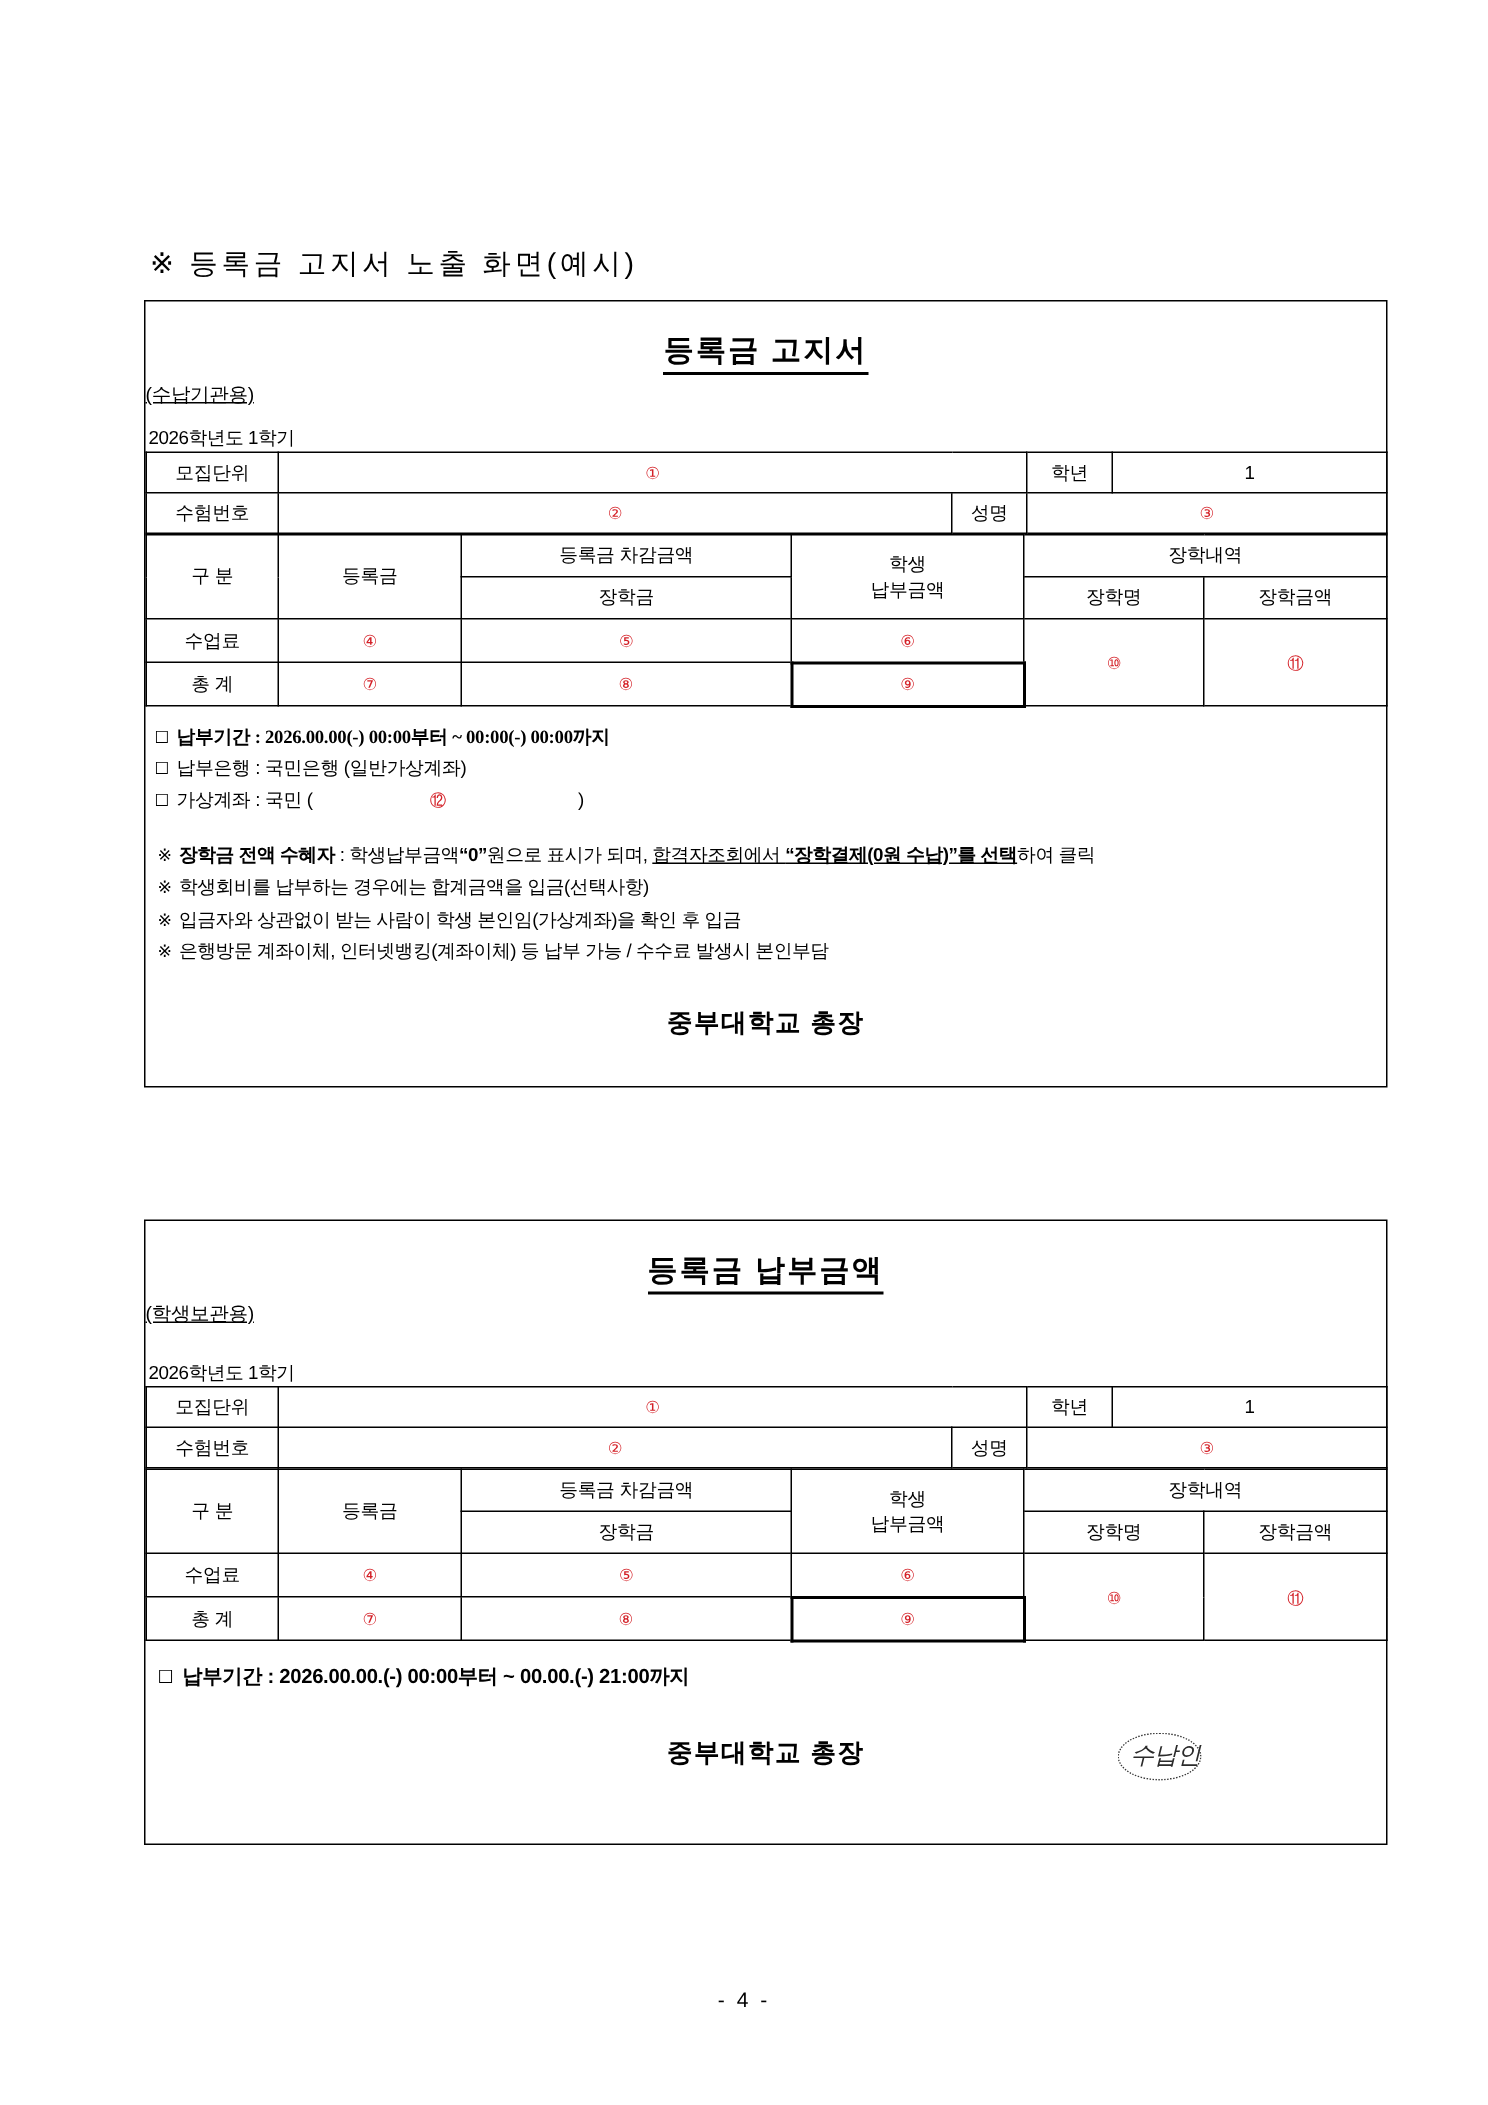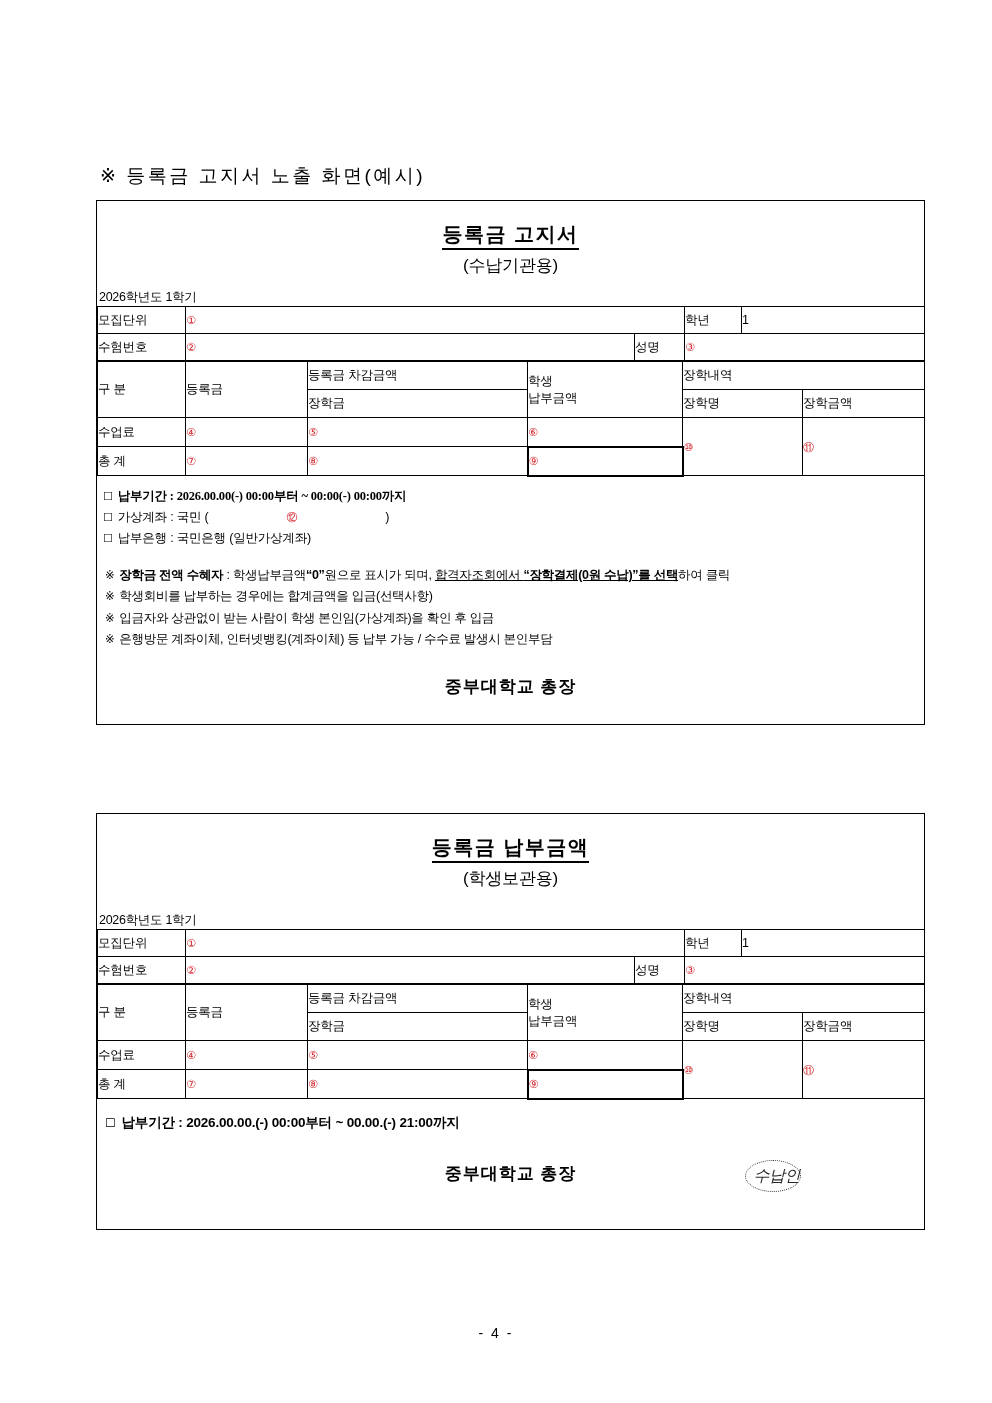--- a/index.html
+++ b/index.html
@@ -60,42 +60,43 @@
   .form-title {
     display: inline-block;
     font-size: 20px;
     font-weight: bold;
     letter-spacing: 1.5px;
     border-bottom: 2px solid #000;
     padding-bottom: 2px;
     line-height: 1.15;
   }
   .form-subtitle {
-    text-align: center;
-    font-size: 17px;
+    font-size: 13px;
     margin-top: 4px;
     letter-spacing: -0.2px;
+    text-decoration: underline;
   }
 
   .term-line {
     font-size: 12.5px;
     padding-left: 2px;
     margin-top: 12px;
     letter-spacing: -0.3px;
   }
   #receipt-box .term-line { margin-top: 22px; }
 
   
   table.grid {
     border-collapse: collapse;
     width: 100%;
     table-layout: fixed;
   }
   table.grid td {
     border: 1px solid #000;
+    text-align: center;
     vertical-align: middle;
     font-size: 12.5px;
     padding: 0;
     letter-spacing: -0.2px;
   }
   .r-label { letter-spacing: 0.5px; }
   .r-spread { letter-spacing: 4px; padding-left: 4px; }
 
   .row-h { height: 27px; }
   .row-hdr { height: 28px; }
@@ -285,24 +286,24 @@
           <td class="boxed"><span class="num">⑨</span></td>
         </tr>
       </tbody>
     </table>
 
     <div class="bullets">
       <div class="bullet-line">
         <span class="box-mark">☐</span><span class="b-strong">납부기간 : </span><span class="b-strong">2026.00.00(-) 00:00부터 ~ 00:00(-) 00:00까지</span>
       </div>
       <div class="bullet-line">
-        <span class="box-mark">☐</span><span>가상계좌 : </span><span>국민 (</span><span class="acct-gap"></span><span class="num">⑫</span><span class="acct-gap2"></span><span>)</span>
+        <span class="box-mark">☐</span><span>납부은행 : </span><span>국민은행 </span><span>(일반가상계좌)</span>
       </div>
       <div class="bullet-line">
-        <span class="box-mark">☐</span><span>납부은행 : </span><span>국민은행 </span><span>(일반가상계좌)</span>
+        <span class="box-mark">☐</span><span>가상계좌 : </span><span>국민 (</span><span class="acct-gap"></span><span class="num">⑫</span><span class="acct-gap2"></span><span>)</span>
       </div>
     </div>
 
     <div class="notes" id="notice-notes">
         <div class="note-line"><span class="mk">※</span><span class="nb">장학금 전액 수혜자 </span><span>: 학생납부금액</span><span class="nb">“0”</span><span>원으로 표시가 되며, </span><span class="nu">합격자조회에서 </span><span class="nbu">“장학결제(0원 수납)”를 선택</span><span>하여 클릭</span></div>
         <div class="note-line"><span class="mk">※</span><span>학생회비를 납부하는 경우에는 합계금액을 입금(선택사항)</span></div>
         <div class="note-line"><span class="mk">※</span><span>입금자와 상관없이 받는 사람이 학생 본인임(가상계좌)을 확인 후 입금</span></div>
         <div class="note-line"><span class="mk">※</span><span>은행방문 계좌이체, 인터넷뱅킹(계좌이체) 등 납부 가능 / 수수료 발생시 본인부담</span></div>
       </div>
 

